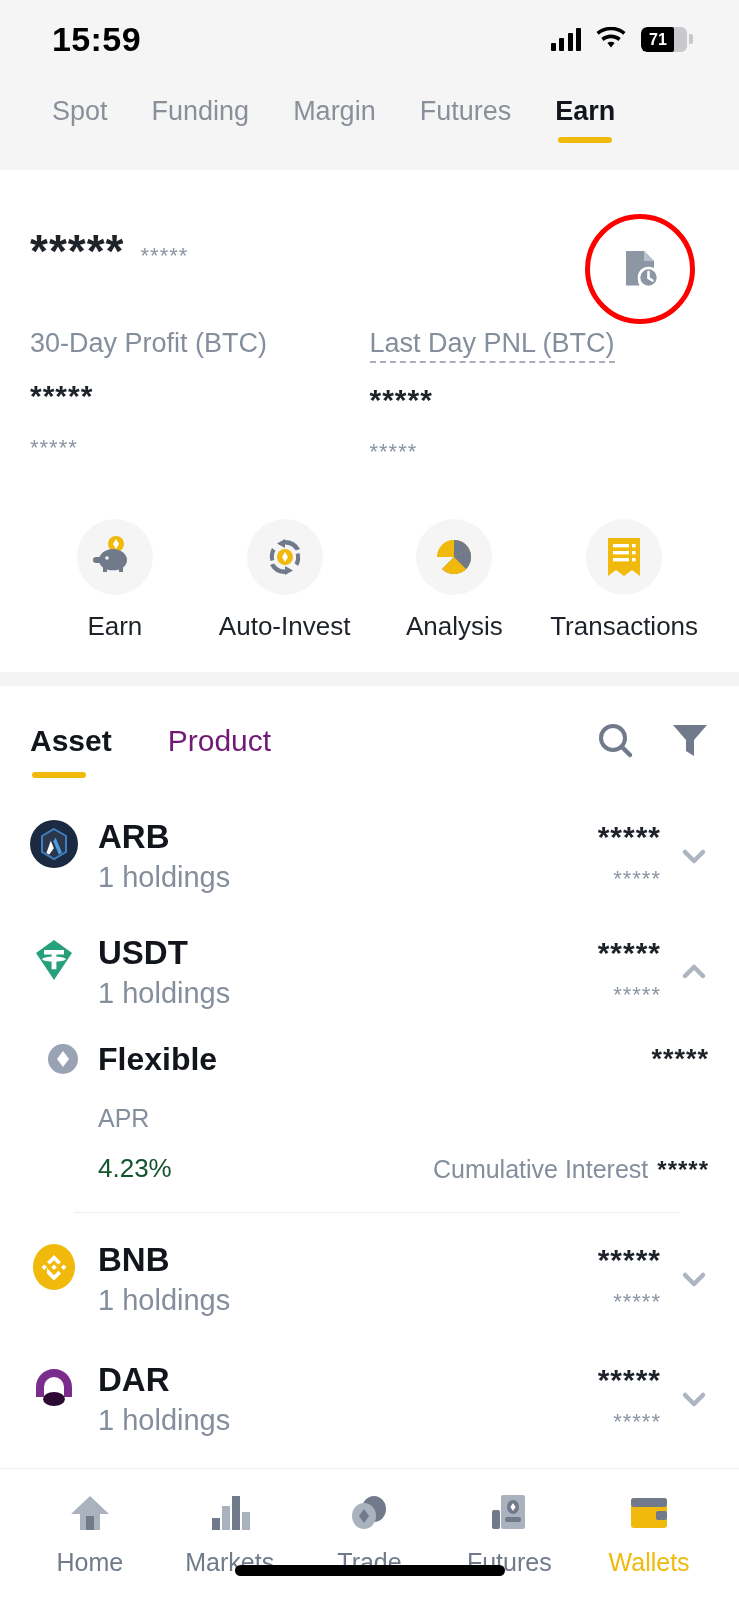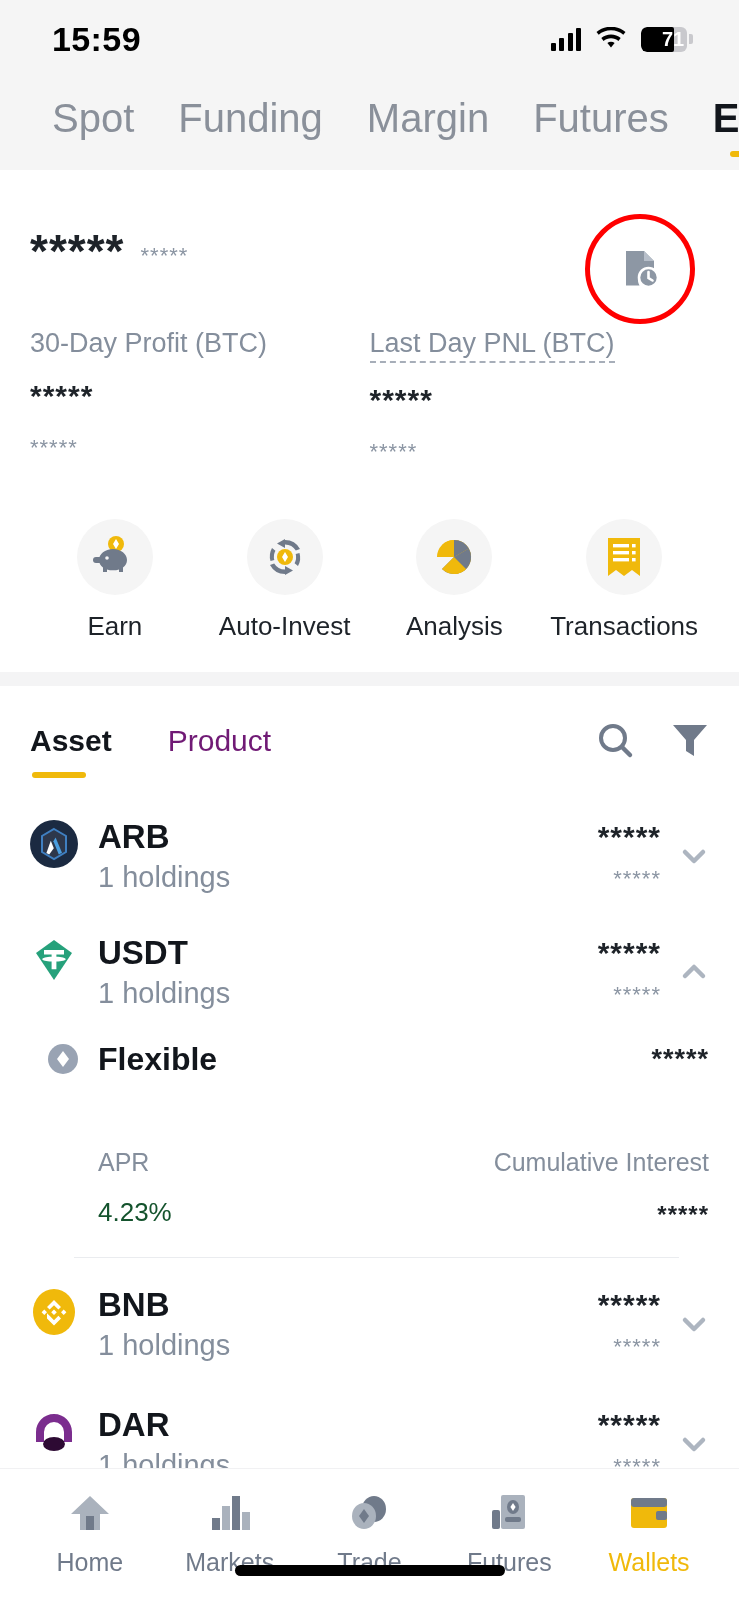--- a/index.html
+++ b/index.html
@@ -21,30 +21,30 @@
     padding:0 46px 0 52px; flex:none;
   }
   .status-time { font-size:34px; font-weight:600; letter-spacing:.4px; color:#000; }
   .status-right { display:flex; align-items:center; gap:14px; }
   .bars { display:flex; align-items:flex-end; gap:3.5px; height:24px; }
   .bars i { width:5px; background:#000; border-radius:1px; display:block; }
   .bars i:nth-child(1){height:8px;} .bars i:nth-child(2){height:13px;}
   .bars i:nth-child(3){height:18px;} .bars i:nth-child(4){height:23px;}
   .batt { position:relative; width:46px; height:25px; border-radius:6px; background:#c9c9cd; overflow:hidden; }
   .batt .fill { position:absolute; left:0; top:0; bottom:0; width:72%; background:#000; border-radius:6px 2px 2px 6px; }
-  .batt .lvl { position:absolute; left:15px; top:0; width:34px; height:25px; line-height:25px; text-align:center;
-               color:#fff; font-size:20px; font-weight:700; }
+  .batt .lvl { position:absolute; left:0; top:0; width:34px; height:25px; line-height:25px; text-align:center;
+               color:#fff; font-size:16px; font-weight:700; }
   .batt-cap { width:4px; height:10px; background:#c9c9cd; border-radius:0 2px 2px 0; margin-left:2px; }
 
   
   .wallet-tabs {
     background:#f5f5f5; flex:none; height:92px;
     display:flex; align-items:flex-start; gap:0; padding:18px 30px 0 30px; position:relative;
   }
-  .wtab { font-size:40px; color:#8a909a; padding:0 22px; position:relative; white-space:nowrap; }
+  .wtab { font-size:27px; color:#8a909a; padding:0 22px; position:relative; white-space:nowrap; }
   .wtab:first-child{ padding-left:22px; }
   .wtab.active { color:#12161c; font-weight:700; }
   .wtab .ul { position:absolute; left:50%; transform:translateX(-50%); bottom:-16px;
               width:54px; height:6px; background:#f0b90b; border-radius:3px; }
 
   
   .balance { padding:44px 30px 8px 30px; position:relative; flex:none; }
   .bal-label-row { display:flex; align-items:center; gap:12px; }
   .bal-label { font-size:27px; color:#848e9c; }
   .eye-off { width:30px; height:26px; flex:none; }
@@ -96,22 +96,22 @@
   .chev { width:30px; height:30px; flex:none; }
 
   
   .prow { padding:10px 30px 0 44px; }
   .prow-top { display:flex; align-items:center; }
   .prod-badge { width:38px; height:38px; flex:none; margin-right:16px; }
   .prod-name { font-size:32px; font-weight:700; color:#12161c; }
   .prod-amt { margin-left:auto; font-size:27px; font-weight:700; color:#1e2329; letter-spacing:1px; }
   .prow-meta { display:flex; margin-top:26px; padding-left:54px; }
   .meta-l { display:flex; flex-direction:column; gap:20px; }
-  .meta-r { margin-left:auto; display:flex; flex-direction:column; gap:24px; align-items:flex-end; }
-  .meta-label { font-size:25px; color:#848e9c;margin-top:44px; }
+  .meta-r { margin-left:auto; display:flex; flex-direction:row; gap:9px; align-items:flex-end; }
+  .meta-label { font-size:25px; color:#848e9c; }
   .meta-apr { font-size:26px; color:#14532d; }
   .meta-val { font-size:24px; color:#1e2329; letter-spacing:1px; font-weight:700; }
   .divider { height:1px; background:#eaecef; margin:28px 30px 0 30px; }
 
   
   .bottomnav { flex:none; height:132px; background:#fff; display:flex; align-items:center;
                padding:0 20px; border-top:1px solid #f1f1f3; }
   .nitem { width:20%; display:flex; flex-direction:column; align-items:center; gap:14px; }
   .nlabel { font-size:25px; color:#707a8a;text-align:right; }
   .nlabel.active { color:#f0b90b; }

